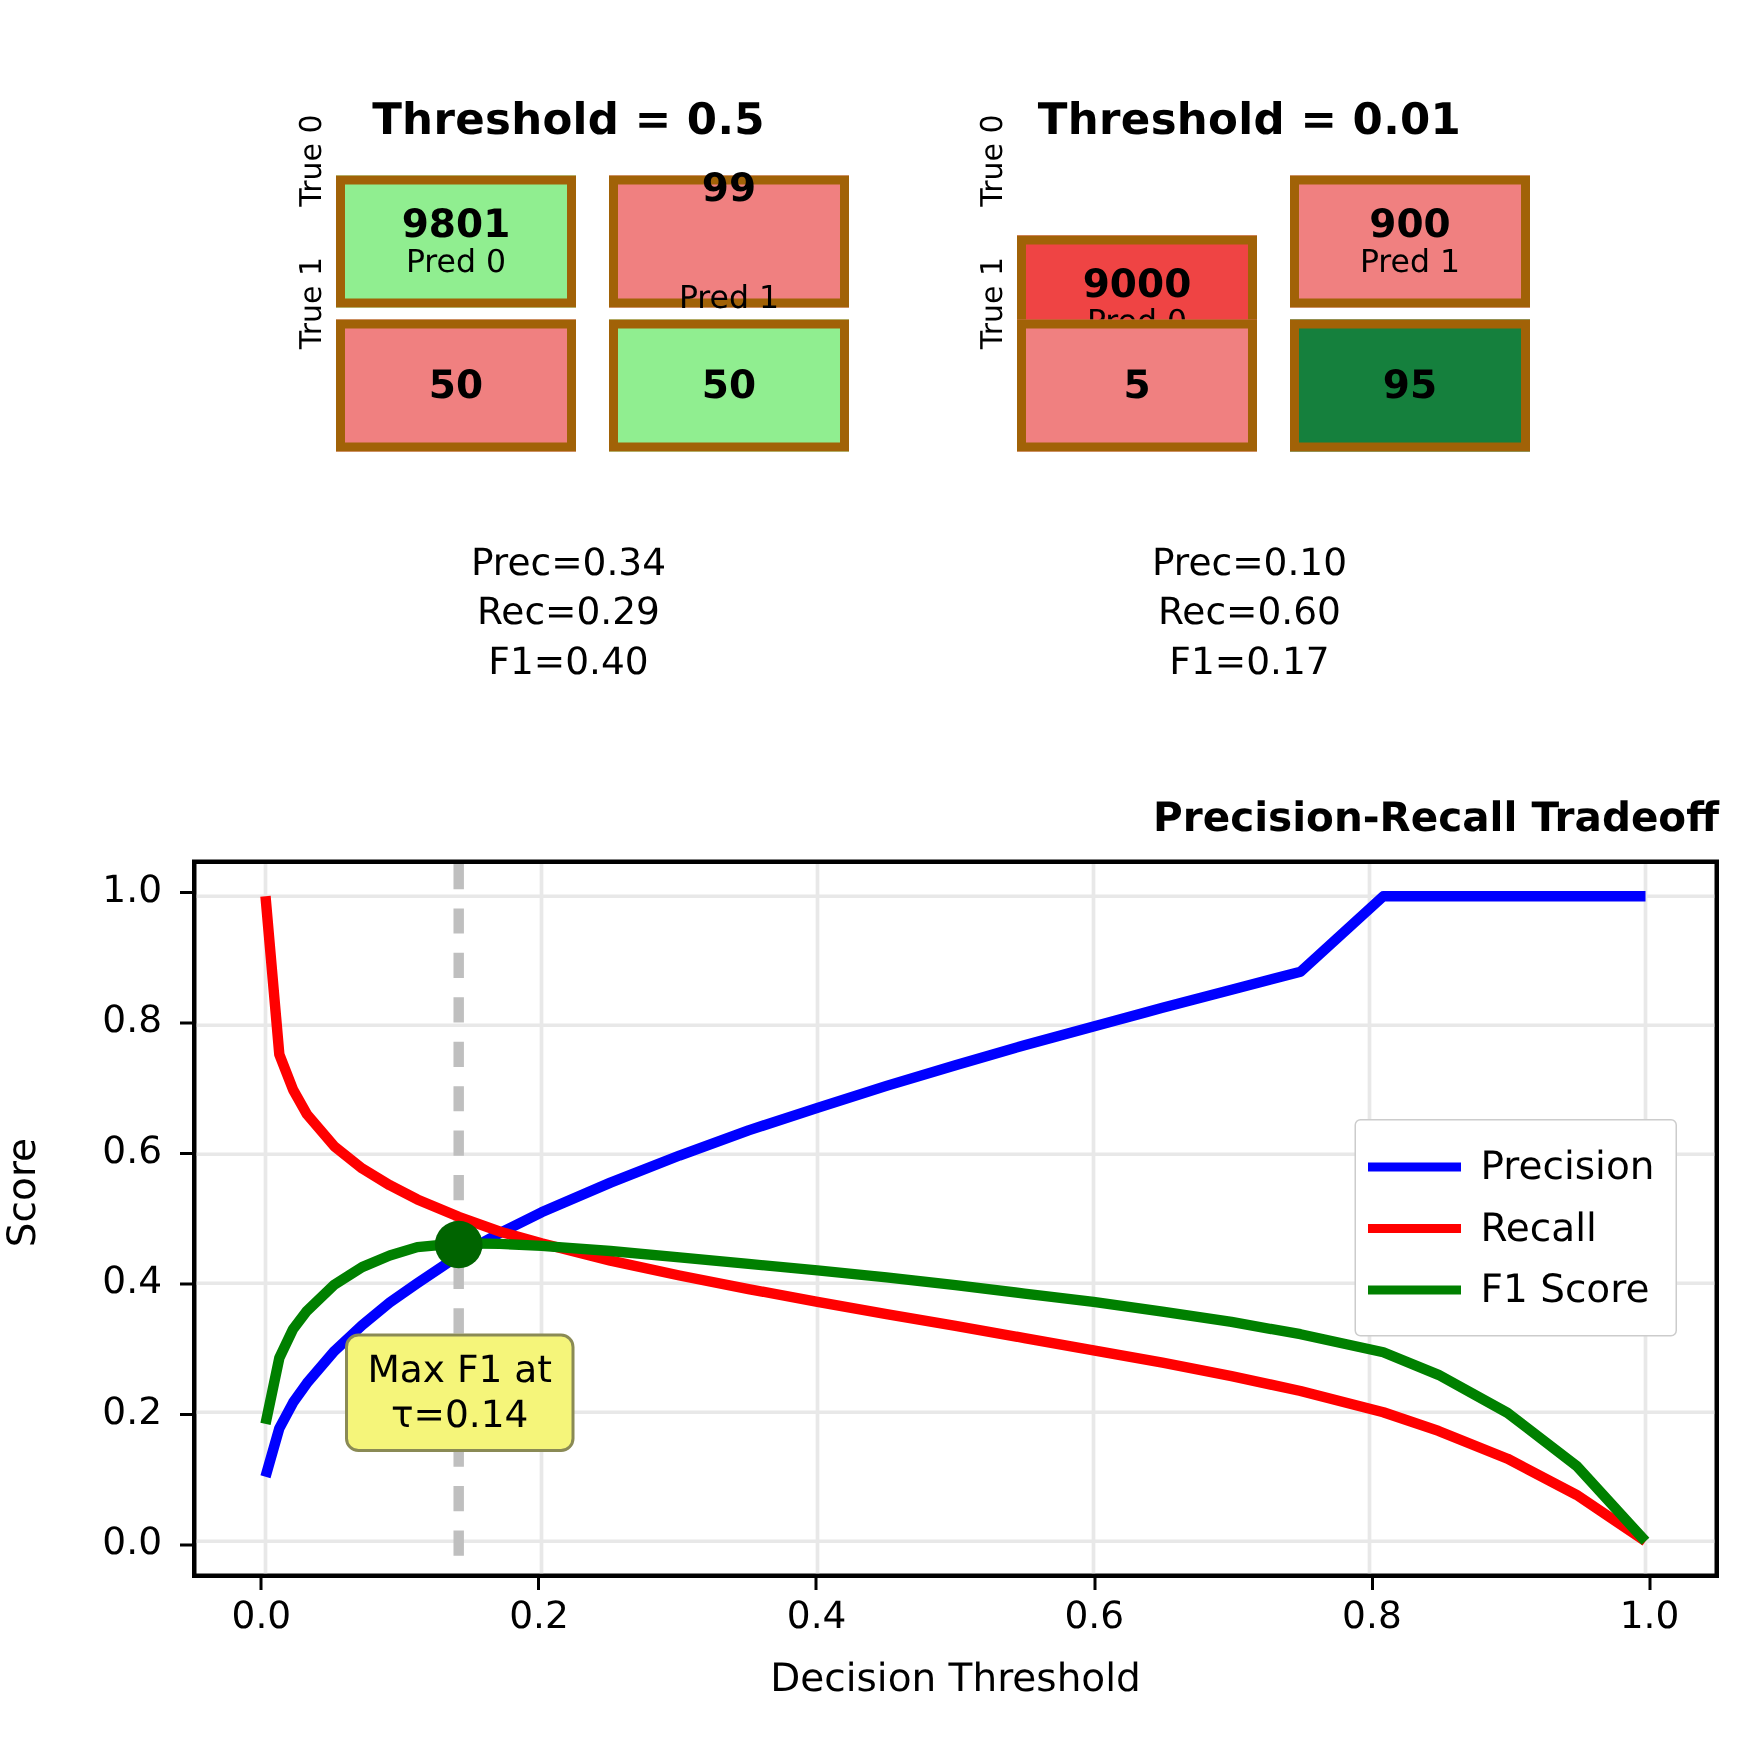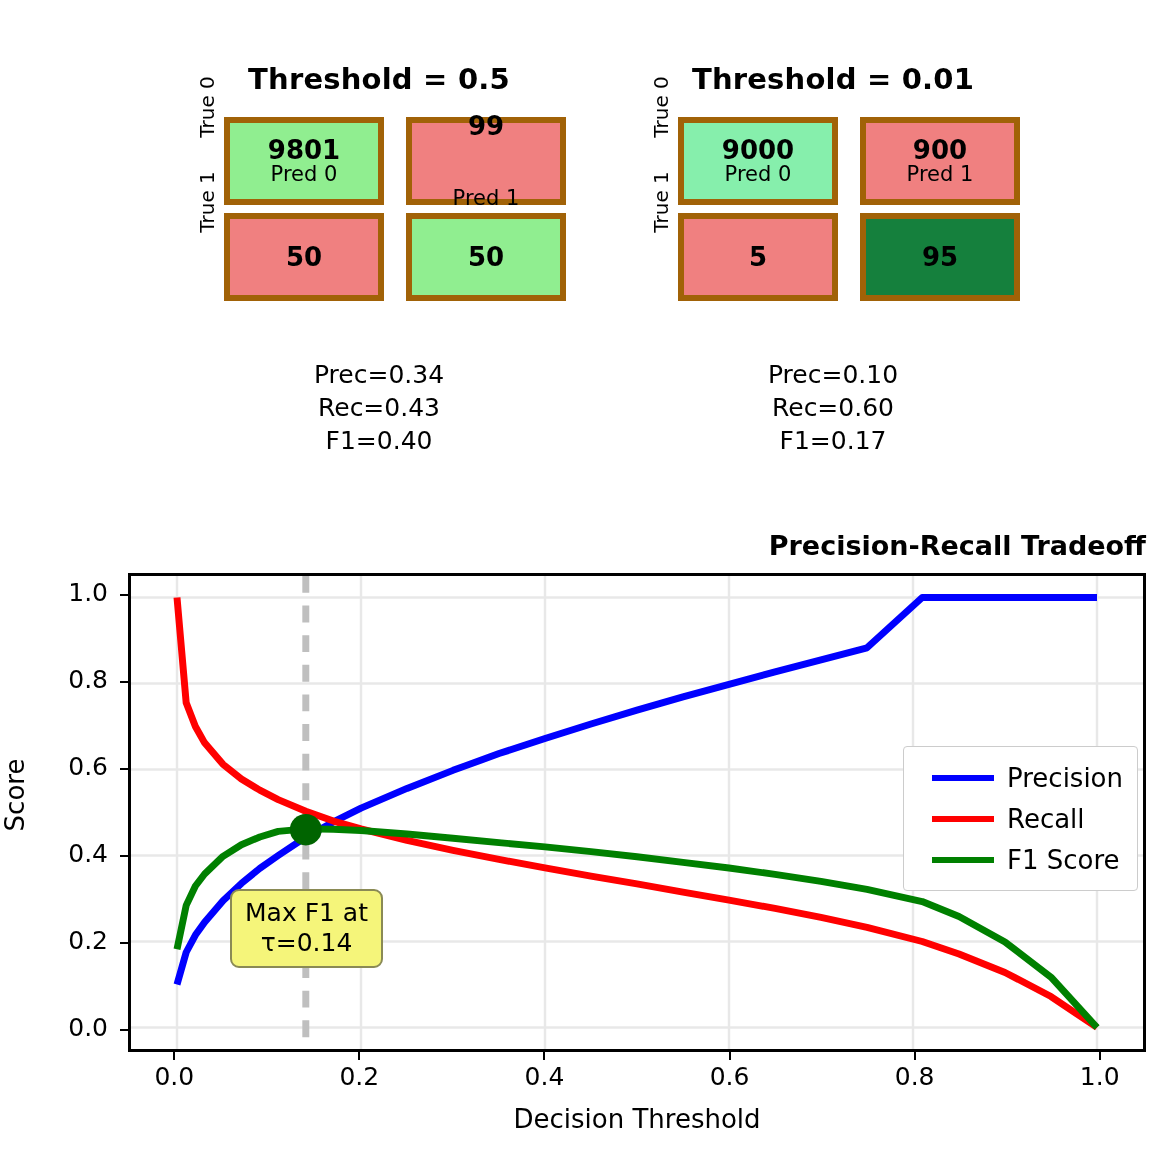--- a/index.html
+++ b/index.html
@@ -182,21 +182,21 @@
   }
 
   
   .legend {
     position: absolute;
     left: 903px;
     top: 246px;
     background: #ffffff;
     border: 1px solid #cccccc;
     border-radius: 4px;
-    padding: 10px 14px 10px 28px;
+    padding: 10px 14px 10px 8px;
     box-sizing: border-box;
   }
   .legend-row {
     display: flex;
     align-items: center;
     height: 41px;
   }
   .legend-swatch {
     width: 62px;
     height: 6px;
@@ -244,33 +244,33 @@
     <div class="cm-cell r1c0" style="background: rgb(240, 128, 128);">
       <span class="cm-count">50</span>
     </div>
     <div class="cm-cell r1c1" style="background: rgb(144, 238, 144);">
       <span class="cm-count">50</span>
     </div>
   </div>
 
   <div class="cm-metrics">
     <div>Prec=0.34</div>
-    <div>Rec=0.43</div>
+    <div>Rec=0.29</div>
     <div>F1=0.40</div>
   </div>
 </div>
 
 <div class="cm-panel" id="cm-panel-1">
   <div class="cm-title">Threshold = 0.01</div>
 
   <div class="cm-rowlab top">True 0</div>
   <div class="cm-rowlab bottom">True 1</div>
 
   <div class="cm-grid">
-    <div class="cm-cell r0c0" style="background: #86efac;">
+    <div class="cm-cell r0c0" style="background: #ef4444; margin-top: 40px;">
       <span class="cm-count">9000</span>
       <span class="cm-pred">Pred 0</span>
     </div>
     <div class="cm-cell r0c1" style="background: rgb(240, 128, 128); text-align: right;">
       <span class="cm-count">900</span>
       <span class="cm-pred">Pred 1</span>
     </div>
     <div class="cm-cell r1c0" style="background: rgb(240, 128, 128);">
       <span class="cm-count">5</span>
     </div>

